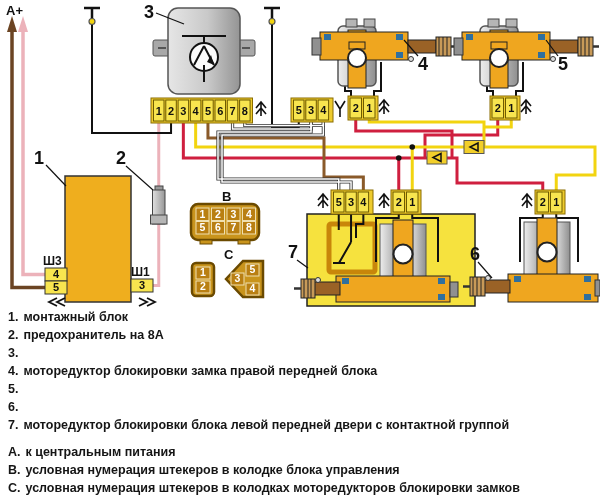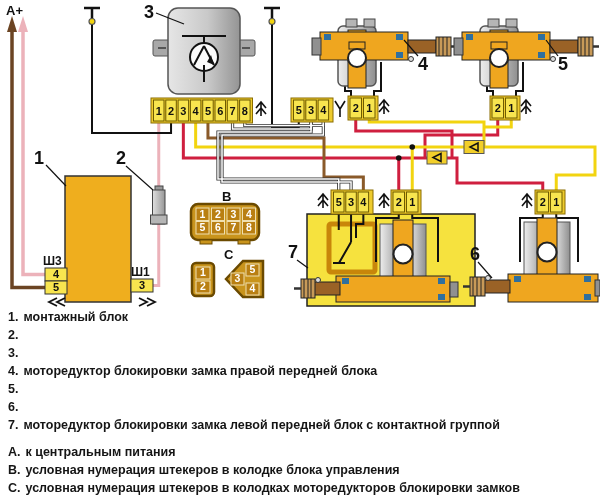--- a/index.html
+++ b/index.html
@@ -354,37 +354,38 @@
   </g>
 </svg>
 
 <div id="legend">
   <div class="leg-row">
         <span>1.</span>
         <span>монтажный блок</span>
       </div>
   <div class="leg-row">
         <span>2.</span>
+        <span>предохранитель на 8А</span>
       </div>
   <div class="leg-row">
         <span>3.</span>
       </div>
   <div class="leg-row">
         <span>4.</span>
         <span>моторедуктор блокировки замка правой передней блока</span>
       </div>
   <div class="leg-row">
         <span>5.</span>
       </div>
   <div class="leg-row">
         <span>6.</span>
       </div>
   <div class="leg-row">
         <span>7.</span>
-        <span>моторедуктор блокировки замка левой передней блок с контактной группой</span>
+        <span>моторедуктор блокировки блока левой передней двери с контактной группой</span>
       </div>
   <div class="leg-gap"></div>
   <div class="leg-row">
         <span>А.</span>
         <span>к центральным питания</span>
       </div>
   <div class="leg-row">
         <span>В.</span>
         <span>условная нумерация штекеров в колодке блока управления</span>
       </div>

